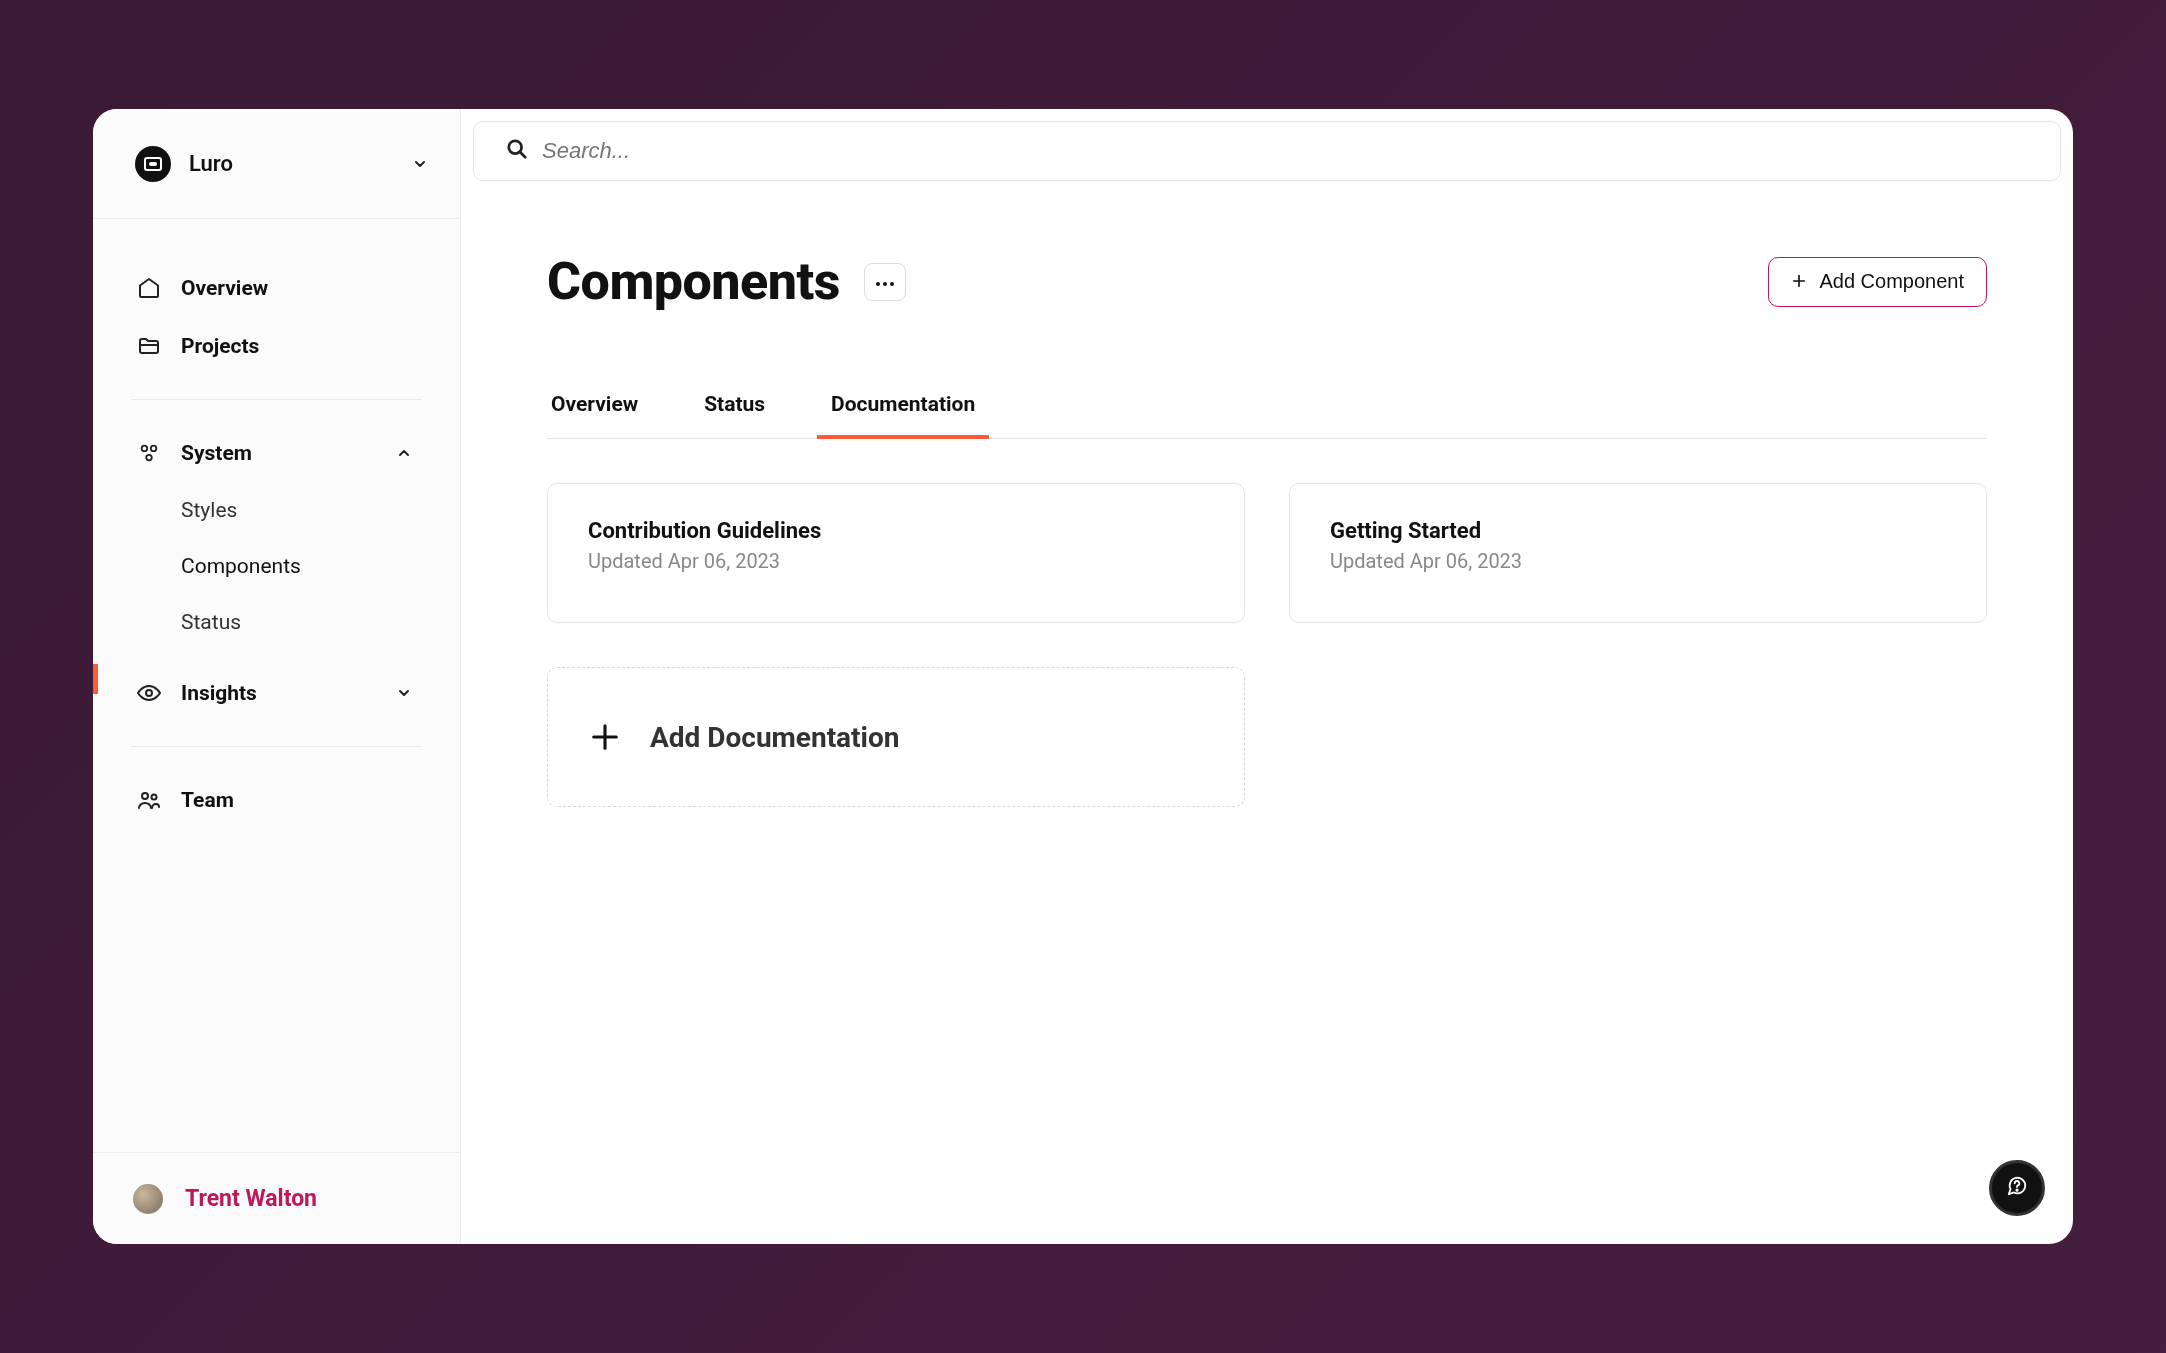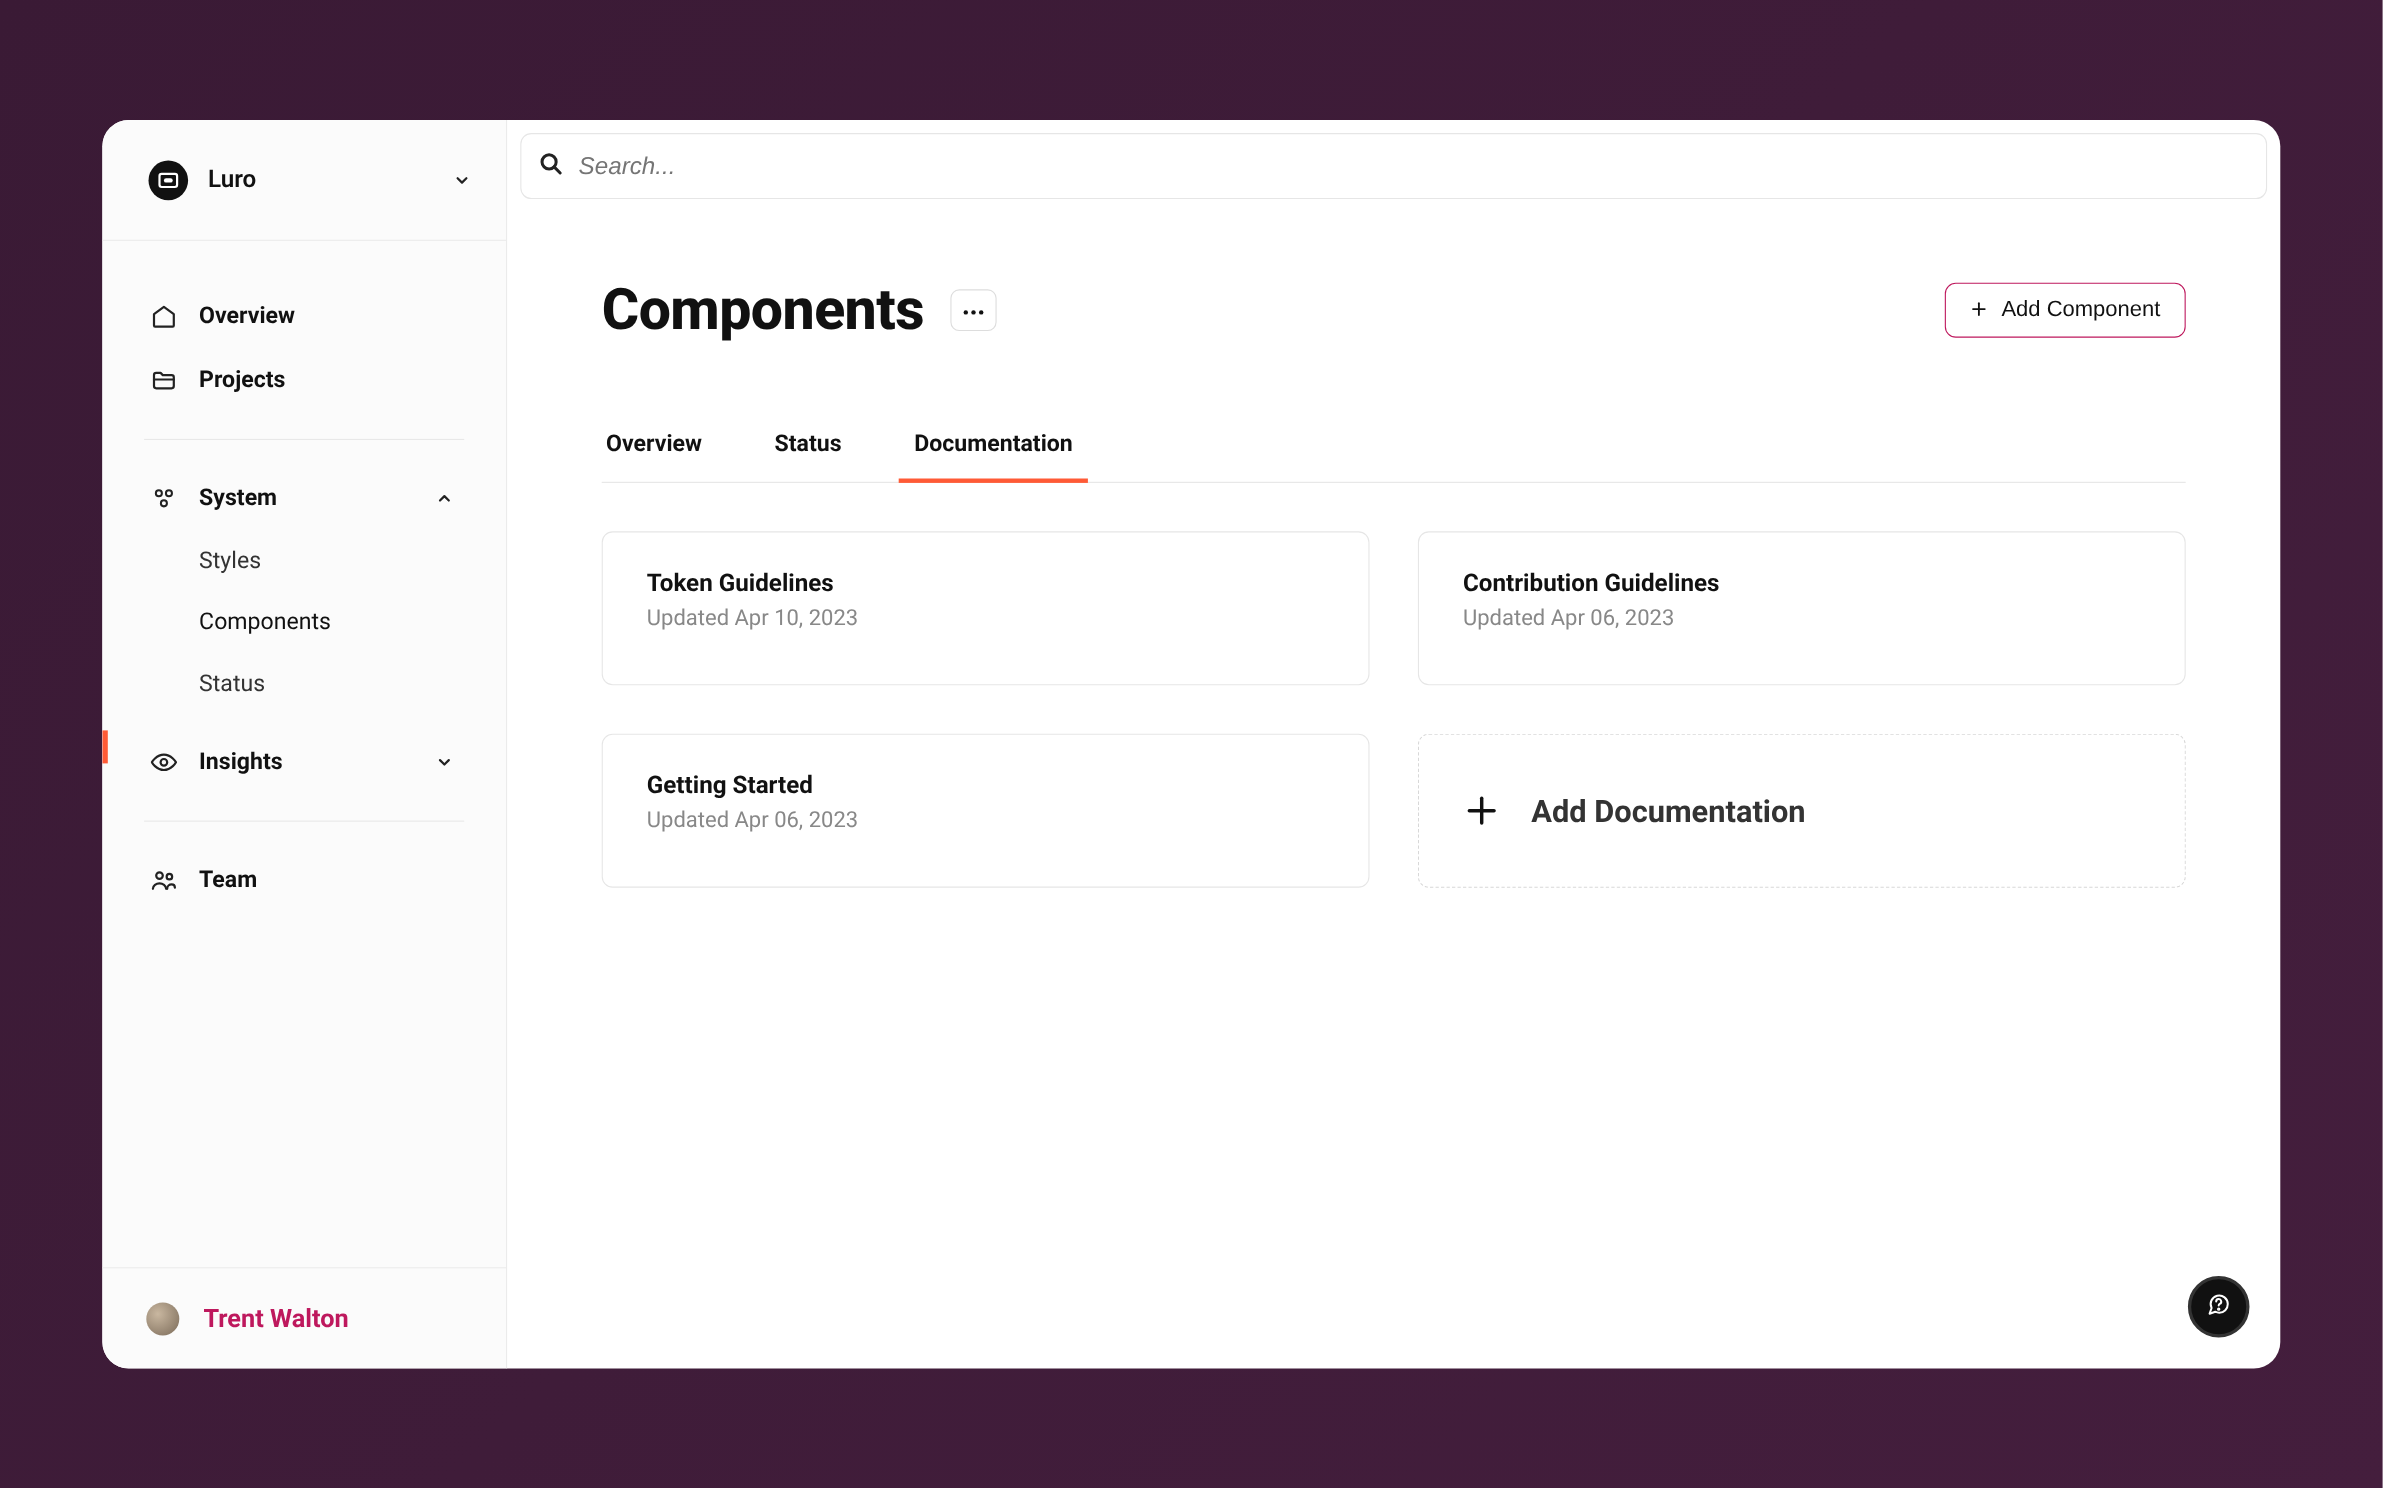--- a/index.html
+++ b/index.html
@@ -149,21 +149,21 @@
   flex-direction: column;
   position: relative;
 }
 .search-bar {
   margin: 12px 12px 0 12px;
   border: 1px solid #e6e6e6;
   border-radius: 10px;
   height: 60px;
   display: flex;
   align-items: center;
-  padding: 0 16px;
+  padding: 0 32px;
 }
 .search-icon { color: #222; }
 .search-input {
   border: none;
   outline: none;
   font-size: 22px;
   font-style: italic;
   color: #888;
   margin-left: 14px;
   flex: 1;
@@ -437,24 +437,20 @@
       </div>
 
       <div class="tabs">
         <div class="tab">Overview</div>
         <div class="tab">Status</div>
         <div class="tab active">Documentation</div>
       </div>
 
       <div class="doc-grid">
         <div class="doc-card">
-          <div class="doc-title">Token Guidelines</div>
-          <div class="doc-updated">Updated Apr 10, 2023</div>
-        </div>
-        <div class="doc-card">
           <div class="doc-title">Contribution Guidelines</div>
           <div class="doc-updated">Updated Apr 06, 2023</div>
         </div>
         <div class="doc-card">
           <div class="doc-title">Getting Started</div>
           <div class="doc-updated">Updated Apr 06, 2023</div>
         </div>
         <div class="add-doc-card">
           <span class="add-doc-plus">
             <svg width="30" height="30" viewBox="0 0 24 24" fill="none" stroke="#111" stroke-width="2.5" stroke-linecap="round">

